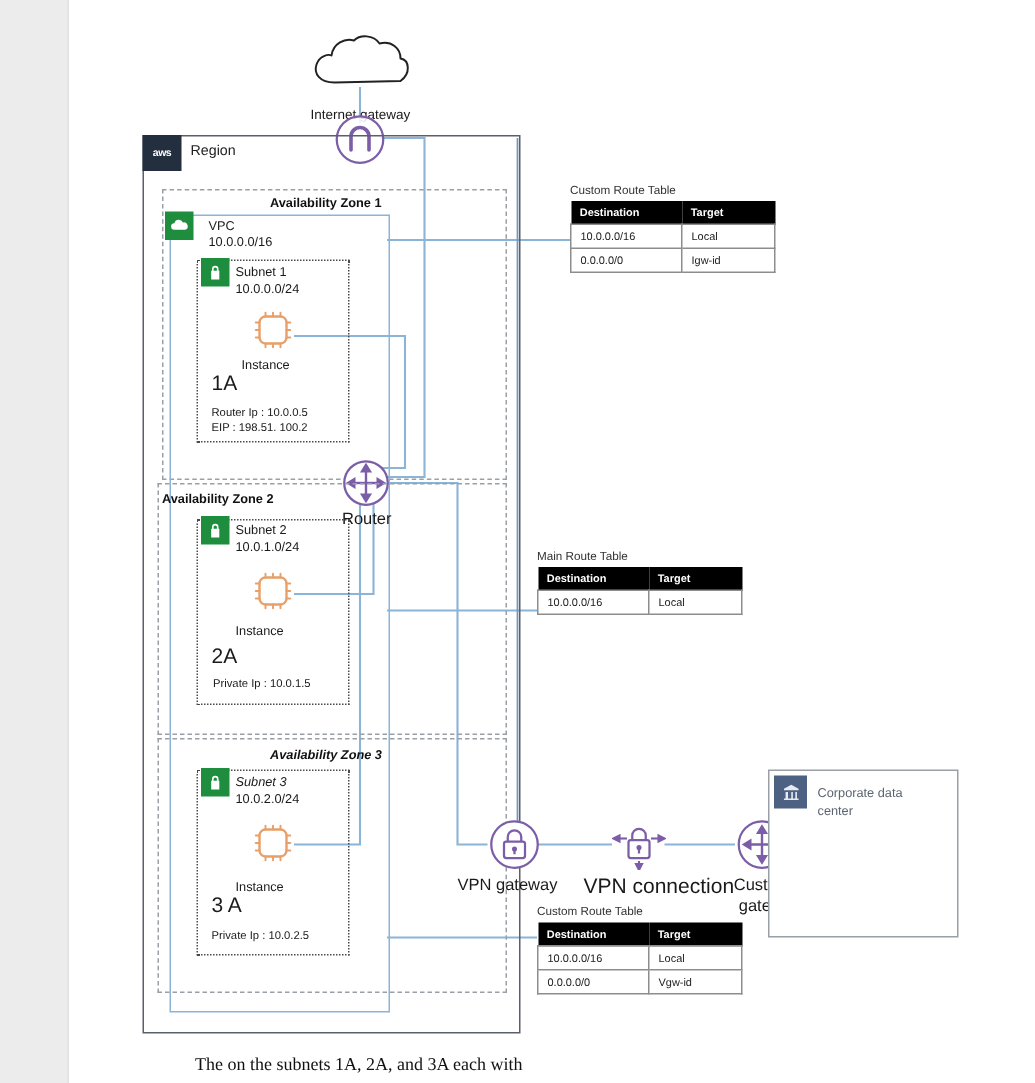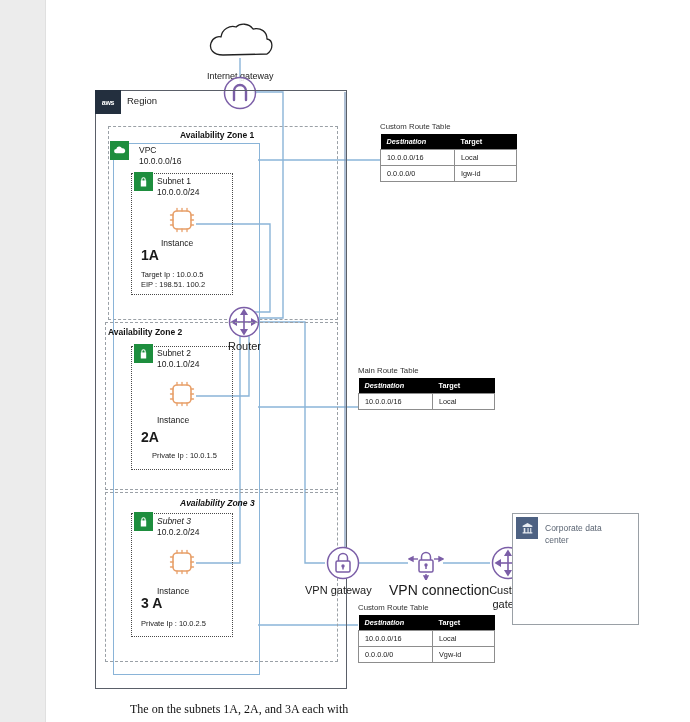--- a/index.html
+++ b/index.html
@@ -33,29 +33,29 @@
 
   .vpc-box{position:absolute;border:1px solid #8ab4d8;}
   .subnet-box{position:absolute;border:1px dotted #4a4a4a;}
 
   .sq-icon{position:absolute;width:19px;height:19px;display:flex;align-items:center;justify-content:center;}
   .green{background:#1e8e3e;}
   .sq-icon svg{width:13px;height:13px;fill:#fff;}
 
   .lbl{position:absolute;font-size:8.5px;color:#1a1a1a;white-space:nowrap;line-height:11px;}
   .lbl.sm{font-size:7.5px;}
-  .lbl.big{font-size:14px;font-weight:bold;}
+  .lbl.big{font-size:14px;font-weight:normal;}
 
   
   .rt{position:absolute;}
   .rt-title{font-size:7.8px;color:#333;margin-bottom:3px;white-space:nowrap;}
   .rt table{border-collapse:collapse;font-size:7.3px;background:#fff;}
   .rt th{background:#000;color:#fff;text-align:left;padding:3px 6px;font-weight:bold;}
   .rt td{border:1px solid #8d8d8d;padding:3px 6px;color:#222;background:#fff;}
-  .rt th:first-child{width:62px;font-style:italic;}
+  .rt th:first-child{width:62px;}
   .rt th:last-child{width:50px;}
 
   
   .dc-box{position:absolute;left:512px;top:513px;width:125px;height:110px;border:1px solid #9aa0a6;background:#fff;}
   .dc-icon{position:absolute;left:516px;top:517px;width:22px;height:22px;background:#4d6182;display:flex;align-items:center;justify-content:center;}
   .dc-icon svg{width:13px;height:13px;fill:#e7ebf1;}
   .dc-label{position:absolute;left:545px;top:522px;width:82px;font-size:8.5px;color:#5a6472;line-height:12px;}
 
   
   .body-text{
@@ -149,21 +149,21 @@
       <line x1="2.5" y1="9" x2="5" y2="9"></line>
         <line x1="2.5" y1="14" x2="5" y2="14"></line>
         <line x1="2.5" y1="19" x2="5" y2="19"></line>
       <line x1="23" y1="9" x2="25.5" y2="9"></line>
         <line x1="23" y1="14" x2="25.5" y2="14"></line>
         <line x1="23" y1="19" x2="25.5" y2="19"></line>
     </g>
   </svg>
   <div class="lbl" style="left:161px;top:238px;">Instance</div>
   <div class="lbl big" style="left:141px;top:250px;">1A</div>
-  <div class="lbl sm" style="left:141px;top:269px;">Target Ip : 10.0.0.5</div>
+  <div class="lbl sm" style="left:141px;top:269px;">Router Ip : 10.0.0.5</div>
   <div class="lbl sm" style="left:141px;top:279px;">EIP : 198.51. 100.2</div>
 
   <svg style="position:absolute;left:228px;top:306px;width:32px;height:32px;" viewBox="0 0 32 32">
     <circle cx="16" cy="16" r="14.5" fill="#fff" stroke="#7b5ea7" stroke-width="1.5"></circle>
     <g stroke="#7b5ea7" stroke-width="1.6" fill="#7b5ea7">
       <line x1="16" y1="6" x2="16" y2="26"></line>
         <line x1="6" y1="16" x2="26" y2="16"></line>
       <polygon points="16,4 13.4,8.2 18.6,8.2"></polygon>
         <polygon points="16,28 13.4,23.8 18.6,23.8"></polygon>
       <polygon points="4,16 8.2,13.4 8.2,18.6"></polygon>
@@ -196,21 +196,21 @@
       <line x1="2.5" y1="9" x2="5" y2="9"></line>
         <line x1="2.5" y1="14" x2="5" y2="14"></line>
         <line x1="2.5" y1="19" x2="5" y2="19"></line>
       <line x1="23" y1="9" x2="25.5" y2="9"></line>
         <line x1="23" y1="14" x2="25.5" y2="14"></line>
         <line x1="23" y1="19" x2="25.5" y2="19"></line>
     </g>
   </svg>
   <div class="lbl" style="left:157px;top:415px;">Instance</div>
   <div class="lbl big" style="left:141px;top:432px;">2A</div>
-  <div class="lbl sm" style="left:152px;top:450px;">Private Ip : 10.0.1.5</div>
+  <div class="lbl sm" style="left:142px;top:450px;">Private Ip : 10.0.1.5</div>
 
   <div class="az" style="left:105px;top:492px;width:231px;height:168px;"></div>
   <div class="az-title" style="left:180px;top:498px;font-style:italic;">Availability Zone 3</div>
 
   <div class="subnet-box" style="left:131px;top:513px;width:100px;height:122px;"></div>
   <div class="sq-icon green" style="left:134px;top:512px;">
     <svg viewBox="0 0 24 24">
         <path d="M17 10h-1V8a4 4 0 0 0-8 0v2H7v11h10V10zm-7 0V8a2 2 0 0 1 4 0v2h-4z"></path>
       </svg>
   </div>

